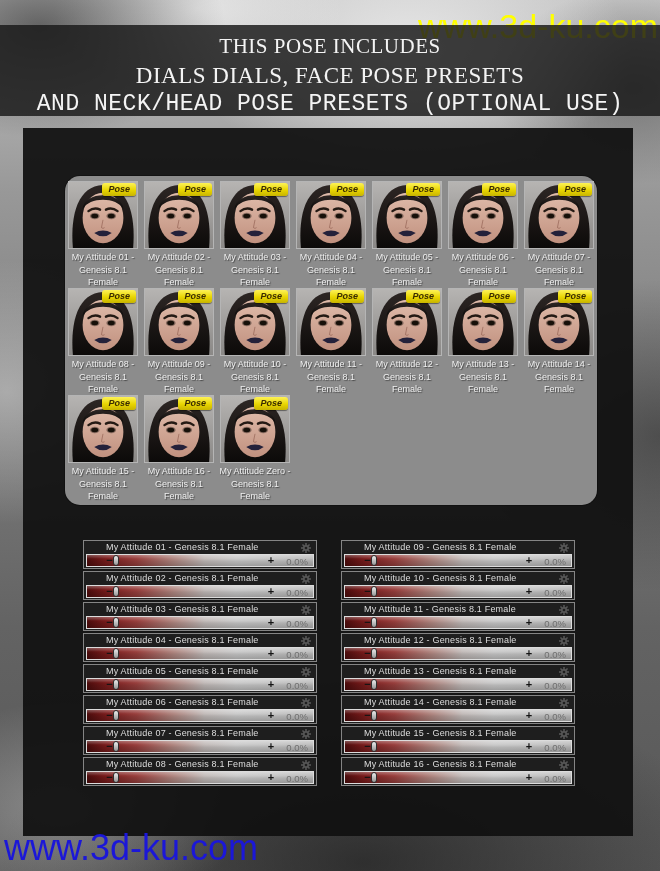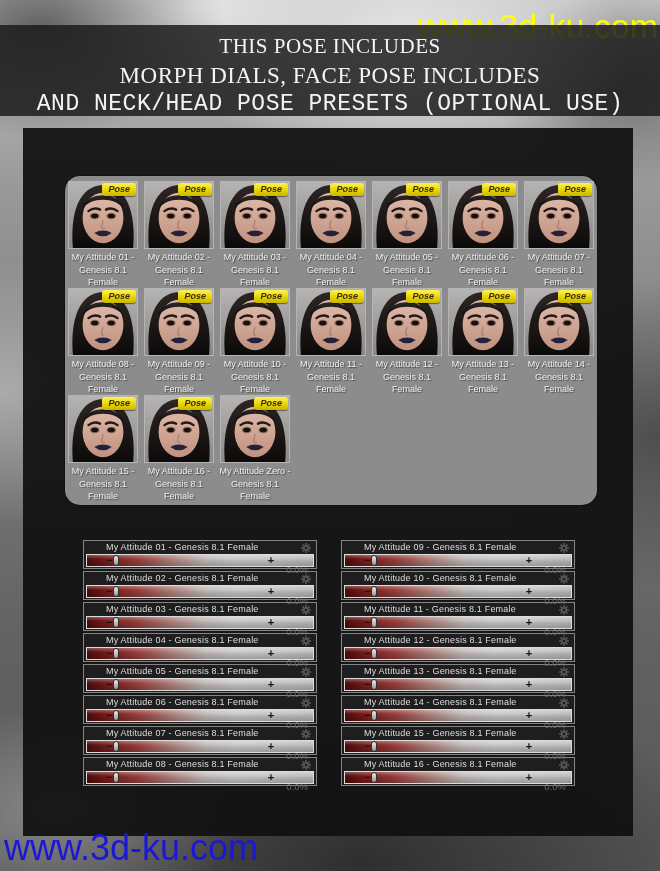--- a/index.html
+++ b/index.html
@@ -66,21 +66,21 @@
     background:
       linear-gradient(180deg, rgba(255,255,255,0.30) 0%, rgba(255,255,255,0) 35%, rgba(0,0,0,0.10) 55%, rgba(0,0,0,0.22) 100%),
       linear-gradient(90deg, #4f0d0d 0%, #7c1d1d 9%, #99403e 22%, #b08680 38%, #c3bcba 52%, #cbcbcb 66%, #c6c6c6 82%, #bdbdbd 100%); }
   .slider .minus { position:absolute; left:8.5%; top:0; font-size:11px; font-weight:bold;
     color:#141414; line-height:11px; }
   .slider .plus  { position:absolute; left:80%;  top:0; font-size:11px; font-weight:bold;
     color:#141414; line-height:11px; }
   .slider .handle { position:absolute; left:11.5%; top:0; width:6px; height:11px;
     border:1px solid #2e2e2e; border-radius:3px;
     background:linear-gradient(180deg,#ececec,#969696); }
-  .slider .value { position:absolute; right:5px; top:9px; font-size:9.5px; color:#6f6f6f; }
+  .slider .value { position:absolute; right:5px; top:1px; font-size:9.5px; color:#6f6f6f; }
 </style>
 </head>
 <body>
 
 <svg width="0" height="0" style="position:absolute" aria-hidden="true">
   <defs>
     <linearGradient id="gBg" x1="0" y1="0" x2="0" y2="1">
       <stop offset="0" stop-color="#b6b4b2"></stop>
         <stop offset="1" stop-color="#8a8886"></stop>
     </linearGradient>
@@ -94,21 +94,21 @@
     </linearGradient>
   </defs>
 </svg>
 
 <div class="stage">
 
   <div class="watermark top">www.3d-ku.com</div>
 
   <div class="header-band">
     <span class="h-line h1">THIS POSE INCLUDES</span>
-    <span class="h-line h2">MORPH DIALS, FACE POSE INCLUDES</span>
+    <span class="h-line h2">DIALS DIALS, FACE POSE PRESETS</span>
     <span class="h-line h3">AND NECK/HEAD POSE PRESETS (OPTIONAL USE)</span>
   </div>
 
   <div class="main-panel"></div>
 
   <div class="grid-panel" id="grid-panel">
   <figure class="thumb">
     <div class="thumb-img">
       <svg viewBox="0 0 70 68" preserveAspectRatio="none">
         <rect width="70" height="68" fill="url(#gBg)"></rect>

